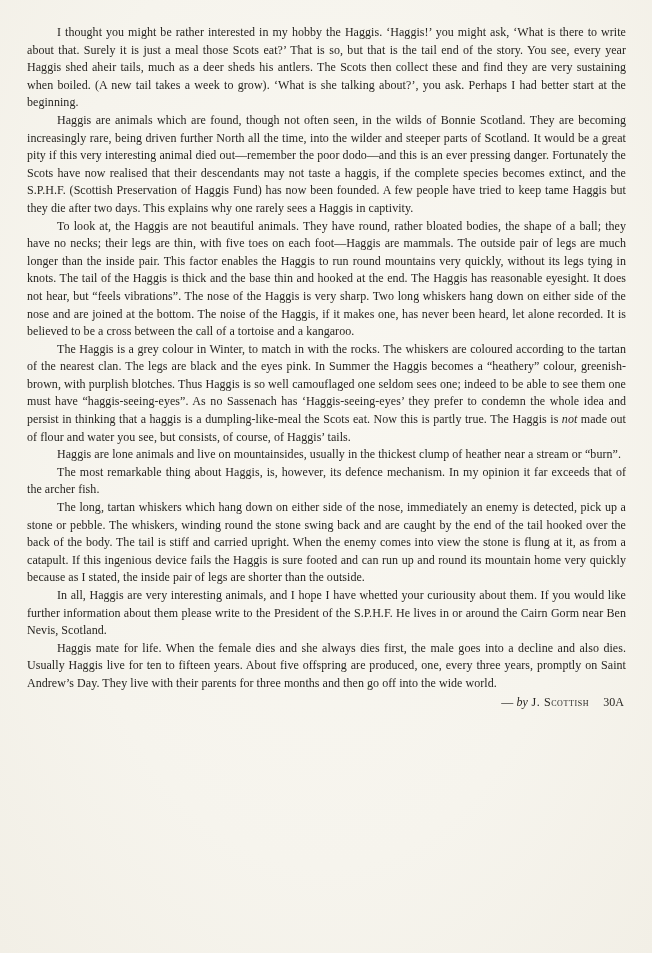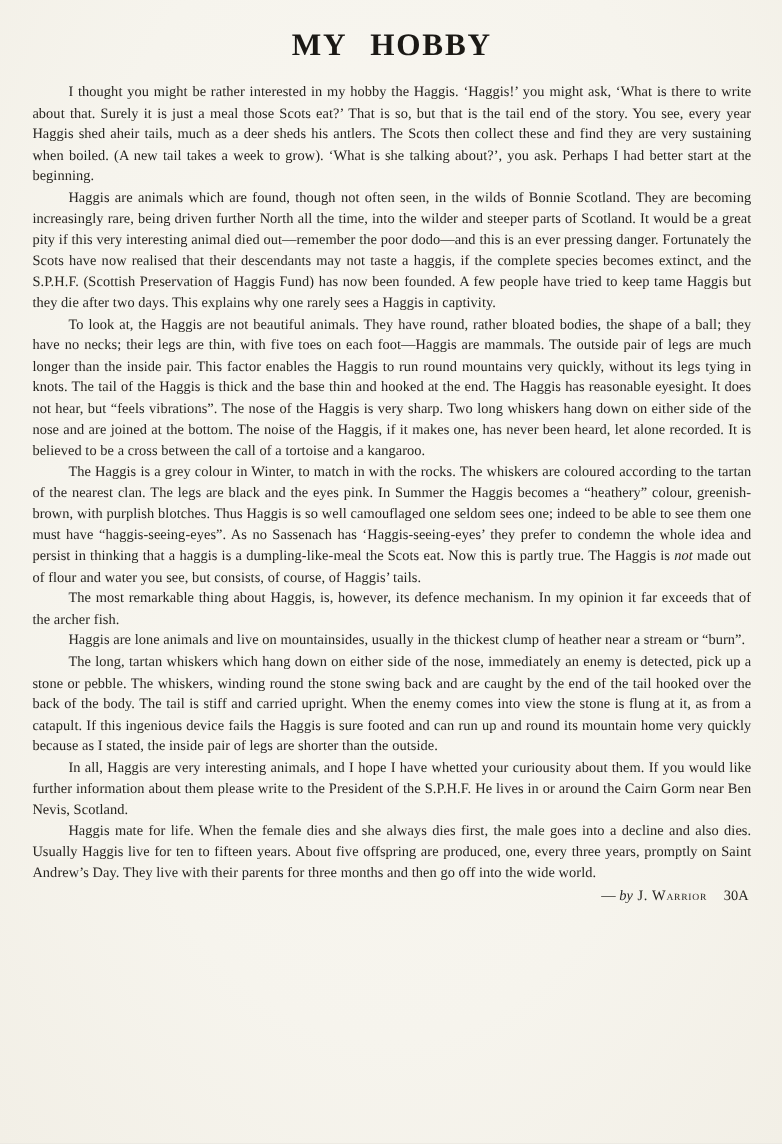--- a/index.html
+++ b/index.html
@@ -59,43 +59,42 @@
   .signature .sig-class {
     margin-left: 14px;
     margin-top: 40px;
   }
 </style>
 </head>
 <body>
 
 <div class="page">
 
-  <h1 class="doc-title">MY HOBBY</h1>
 
   <div class="body-text">
 
     <p>I thought you might be rather interested in my hobby the Haggis. ‘Haggis!’ you might ask, ‘What is there to write about that. Surely it is just a meal those Scots eat?’ That is so, but that is the tail end of the story. You see, every year Haggis shed aheir tails, much as a deer sheds his antlers. The Scots then collect these and find they are very sustaining when boiled. (A new tail takes a week to grow). ‘What is she talking about?’, you ask. Perhaps I had better start at the beginning.</p>
 
     <p>Haggis are animals which are found, though not often seen, in the wilds of Bonnie Scotland. They are becoming increasingly rare, being driven further North all the time, into the wilder and steeper parts of Scotland. It would be a great pity if this very interesting animal died out—remember the poor dodo—and this is an ever pressing danger. Fortunately the Scots have now realised that their descendants may not taste a haggis, if the complete species becomes extinct, and the S.P.H.F. (Scottish Preservation of Haggis Fund) has now been founded. A few people have tried to keep tame Haggis but they die after two days. This explains why one rarely sees a Haggis in captivity.</p>
 
     <p>To look at, the Haggis are not beautiful animals. They have round, rather bloated bodies, the shape of a ball; they have no necks; their legs are thin, with five toes on each foot—Haggis are mammals. The outside pair of legs are much longer than the inside pair. This factor enables the Haggis to run round mountains very quickly, without its legs tying in knots. The tail of the Haggis is thick and the base thin and hooked at the end. The Haggis has reasonable eyesight. It does not hear, but “feels vibrations”. The nose of the Haggis is very sharp. Two long whiskers hang down on either side of the nose and are joined at the bottom. The noise of the Haggis, if it makes one, has never been heard, let alone recorded. It is believed to be a cross between the call of a tortoise and a kangaroo.</p>
 
     <p>
       <span>The Haggis is a grey colour in Winter, to match in with the rocks. The whiskers are coloured according to the tartan of the nearest clan. The legs are black and the eyes pink. In Summer the Haggis becomes a “heathery” colour, greenish-brown, with purplish blotches. Thus Haggis is so well camouflaged one seldom sees one; indeed to be able to see them one must have “haggis-seeing-eyes”. As no Sassenach has ‘Haggis-seeing-eyes’ they prefer to condemn the whole idea and persist in thinking that a haggis is a dumpling-like-meal the Scots eat. Now this is partly true. The Haggis is </span><em>not</em><span> made out of flour and water you see, but consists, of course, of Haggis’ tails.</span>
     </p>
 
+    <p>Haggis are lone animals and live on mountainsides, usually in the thickest clump of heather near a stream or “burn”.</p>
+
     <p>The most remarkable thing about Haggis, is, however, its defence mechanism. In my opinion it far exceeds that of the archer fish.</p>
-
-    <p>Haggis are lone animals and live on mountainsides, usually in the thickest clump of heather near a stream or “burn”.</p>
 
     <p>The long, tartan whiskers which hang down on either side of the nose, immediately an enemy is detected, pick up a stone or pebble. The whiskers, winding round the stone swing back and are caught by the end of the tail hooked over the back of the body. The tail is stiff and carried upright. When the enemy comes into view the stone is flung at it, as from a catapult. If this ingenious device fails the Haggis is sure footed and can run up and round its mountain home very quickly because as I stated, the inside pair of legs are shorter than the outside.</p>
 
 
     <p>In all, Haggis are very interesting animals, and I hope I have whetted your curiousity about them. If you would like further information about them please write to the President of the S.P.H.F. He lives in or around the Cairn Gorm near Ben Nevis, Scotland.</p>
 
     <p>Haggis mate for life. When the female dies and she always dies first, the male goes into a decline and also dies. Usually Haggis live for ten to fifteen years. About five offspring are produced, one, every three years, promptly on Saint Andrew’s Day. They live with their parents for three months and then go off into the wide world.</p>
 
     <p class="signature">
-      <span class="sig-dash">— </span><em class="sig-by">by</em><span class="sig-author"> J. Warrior</span><span class="sig-class">30A</span>
+      <span class="sig-dash">— </span><em class="sig-by">by</em><span class="sig-author"> J. Scottish</span><span class="sig-class">30A</span>
     </p>
 
   </div>
 </div>
 
 </body></html>

